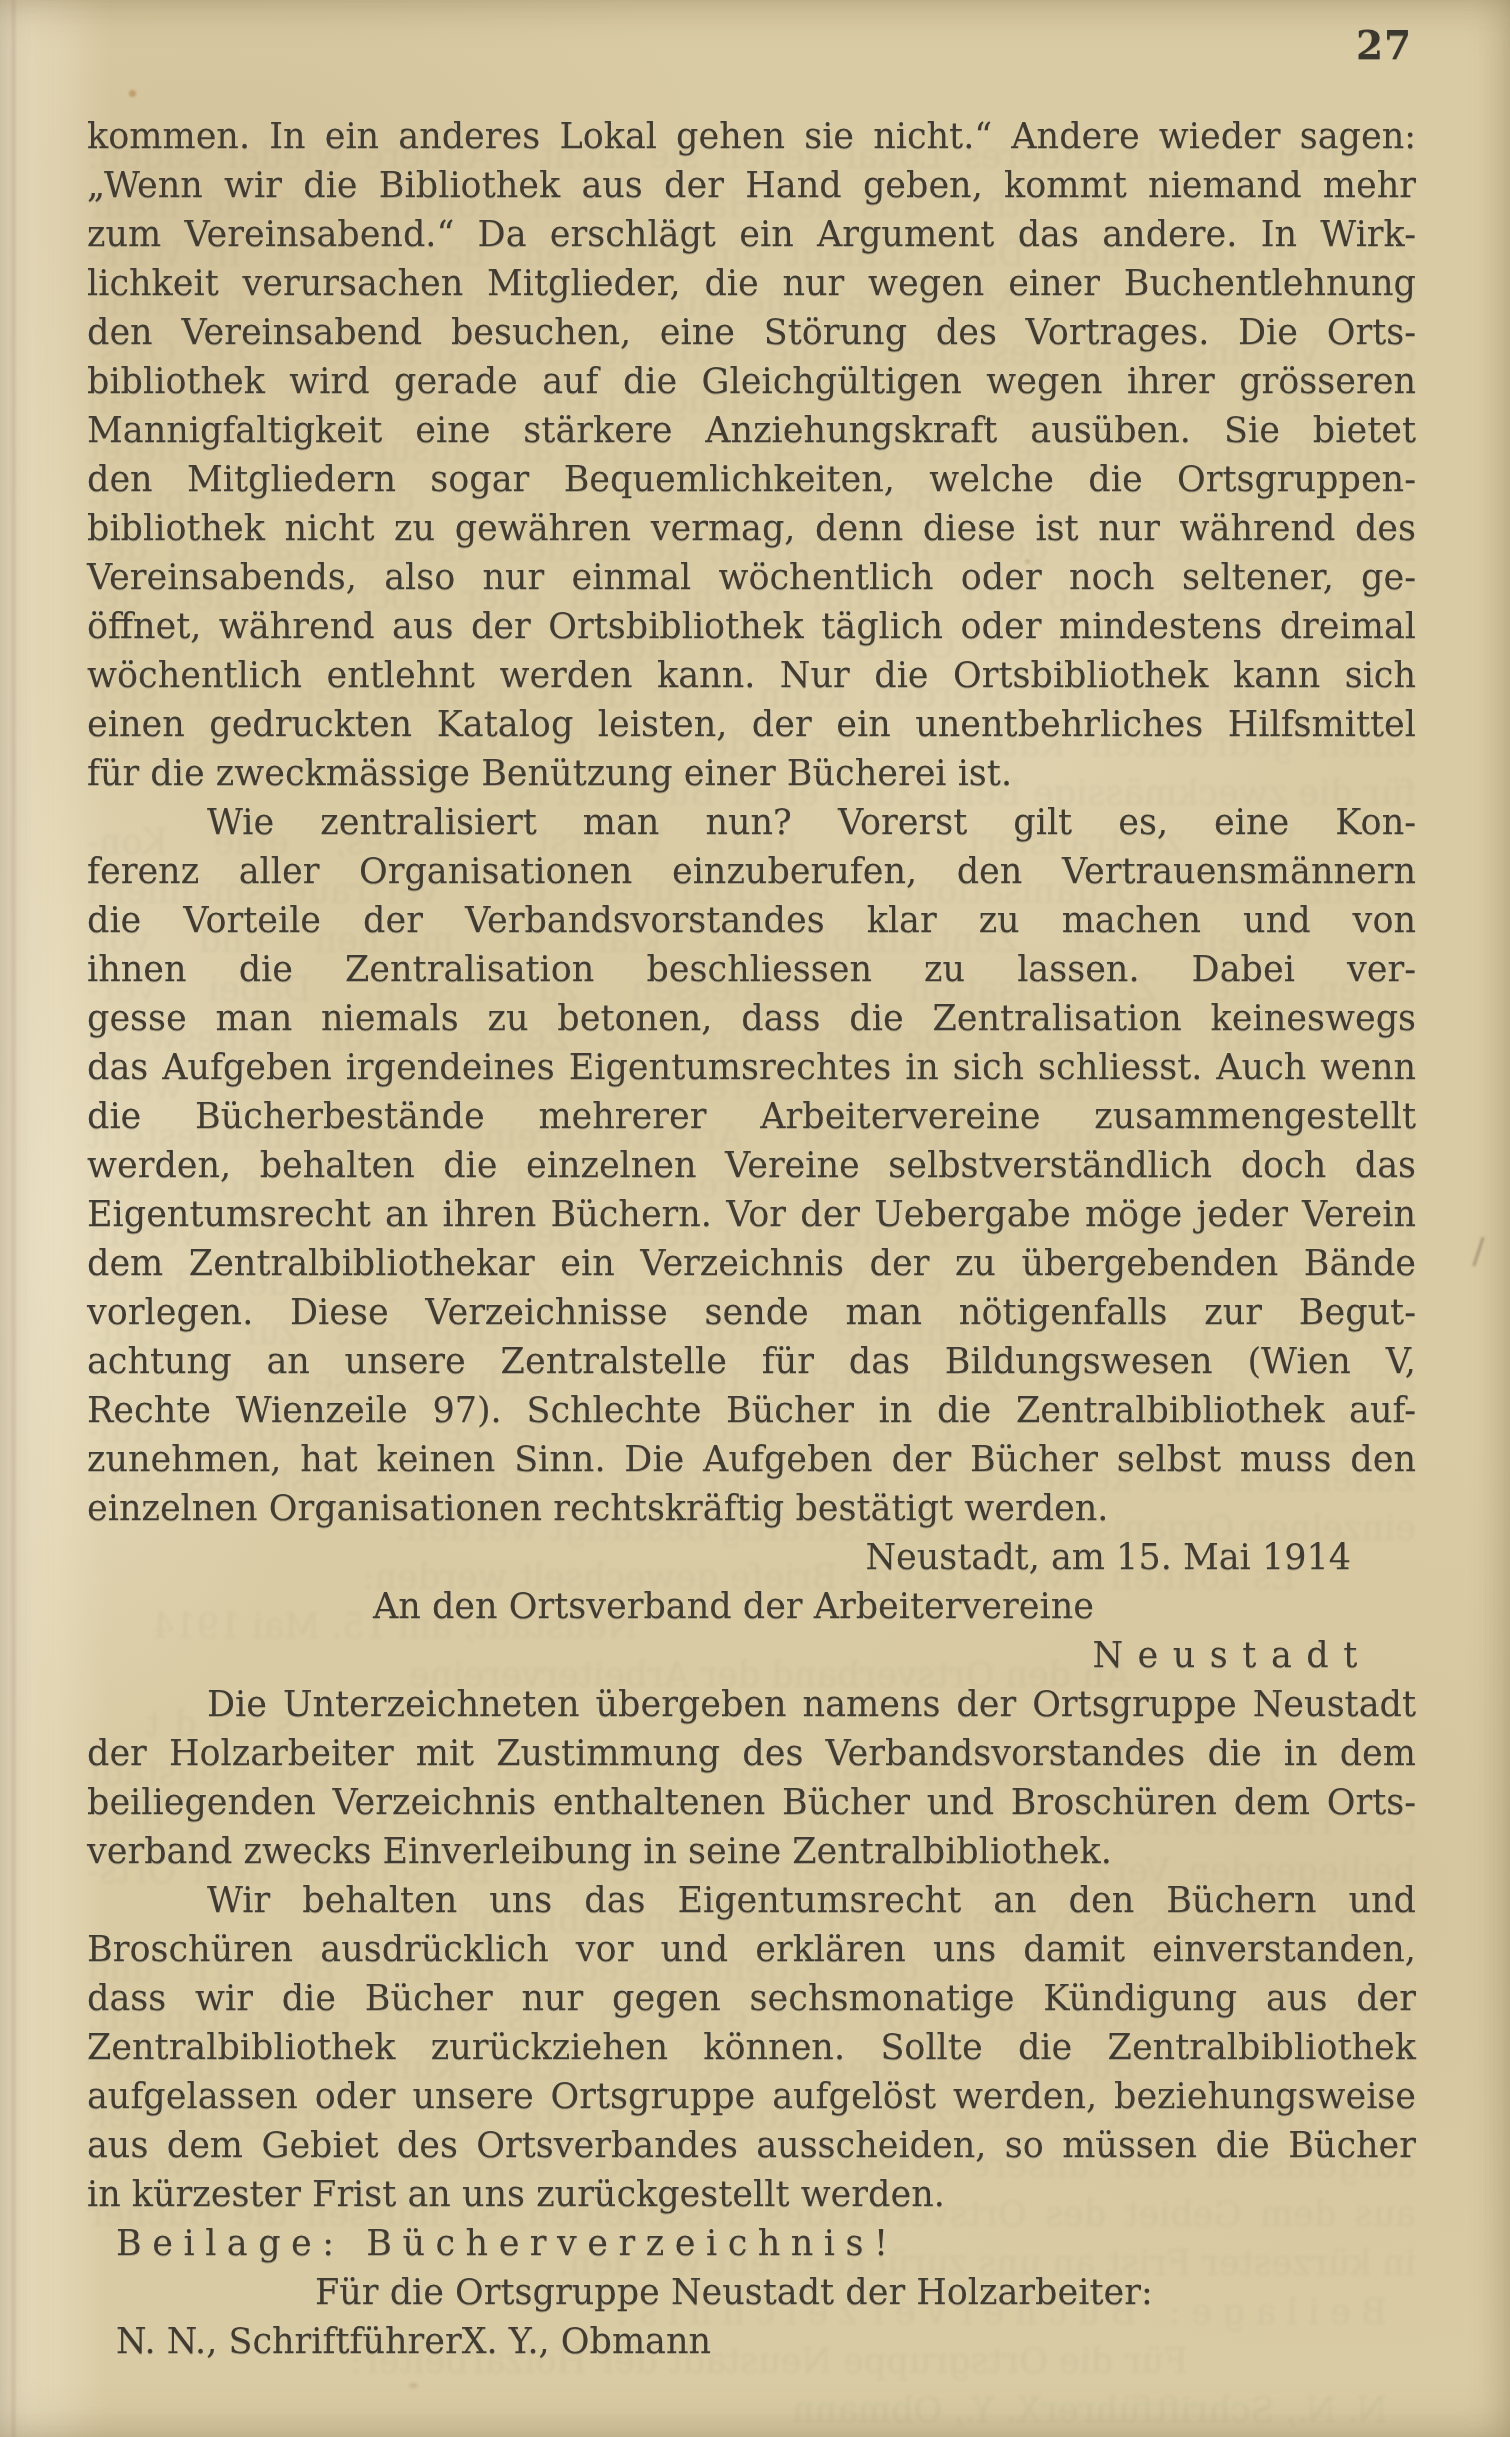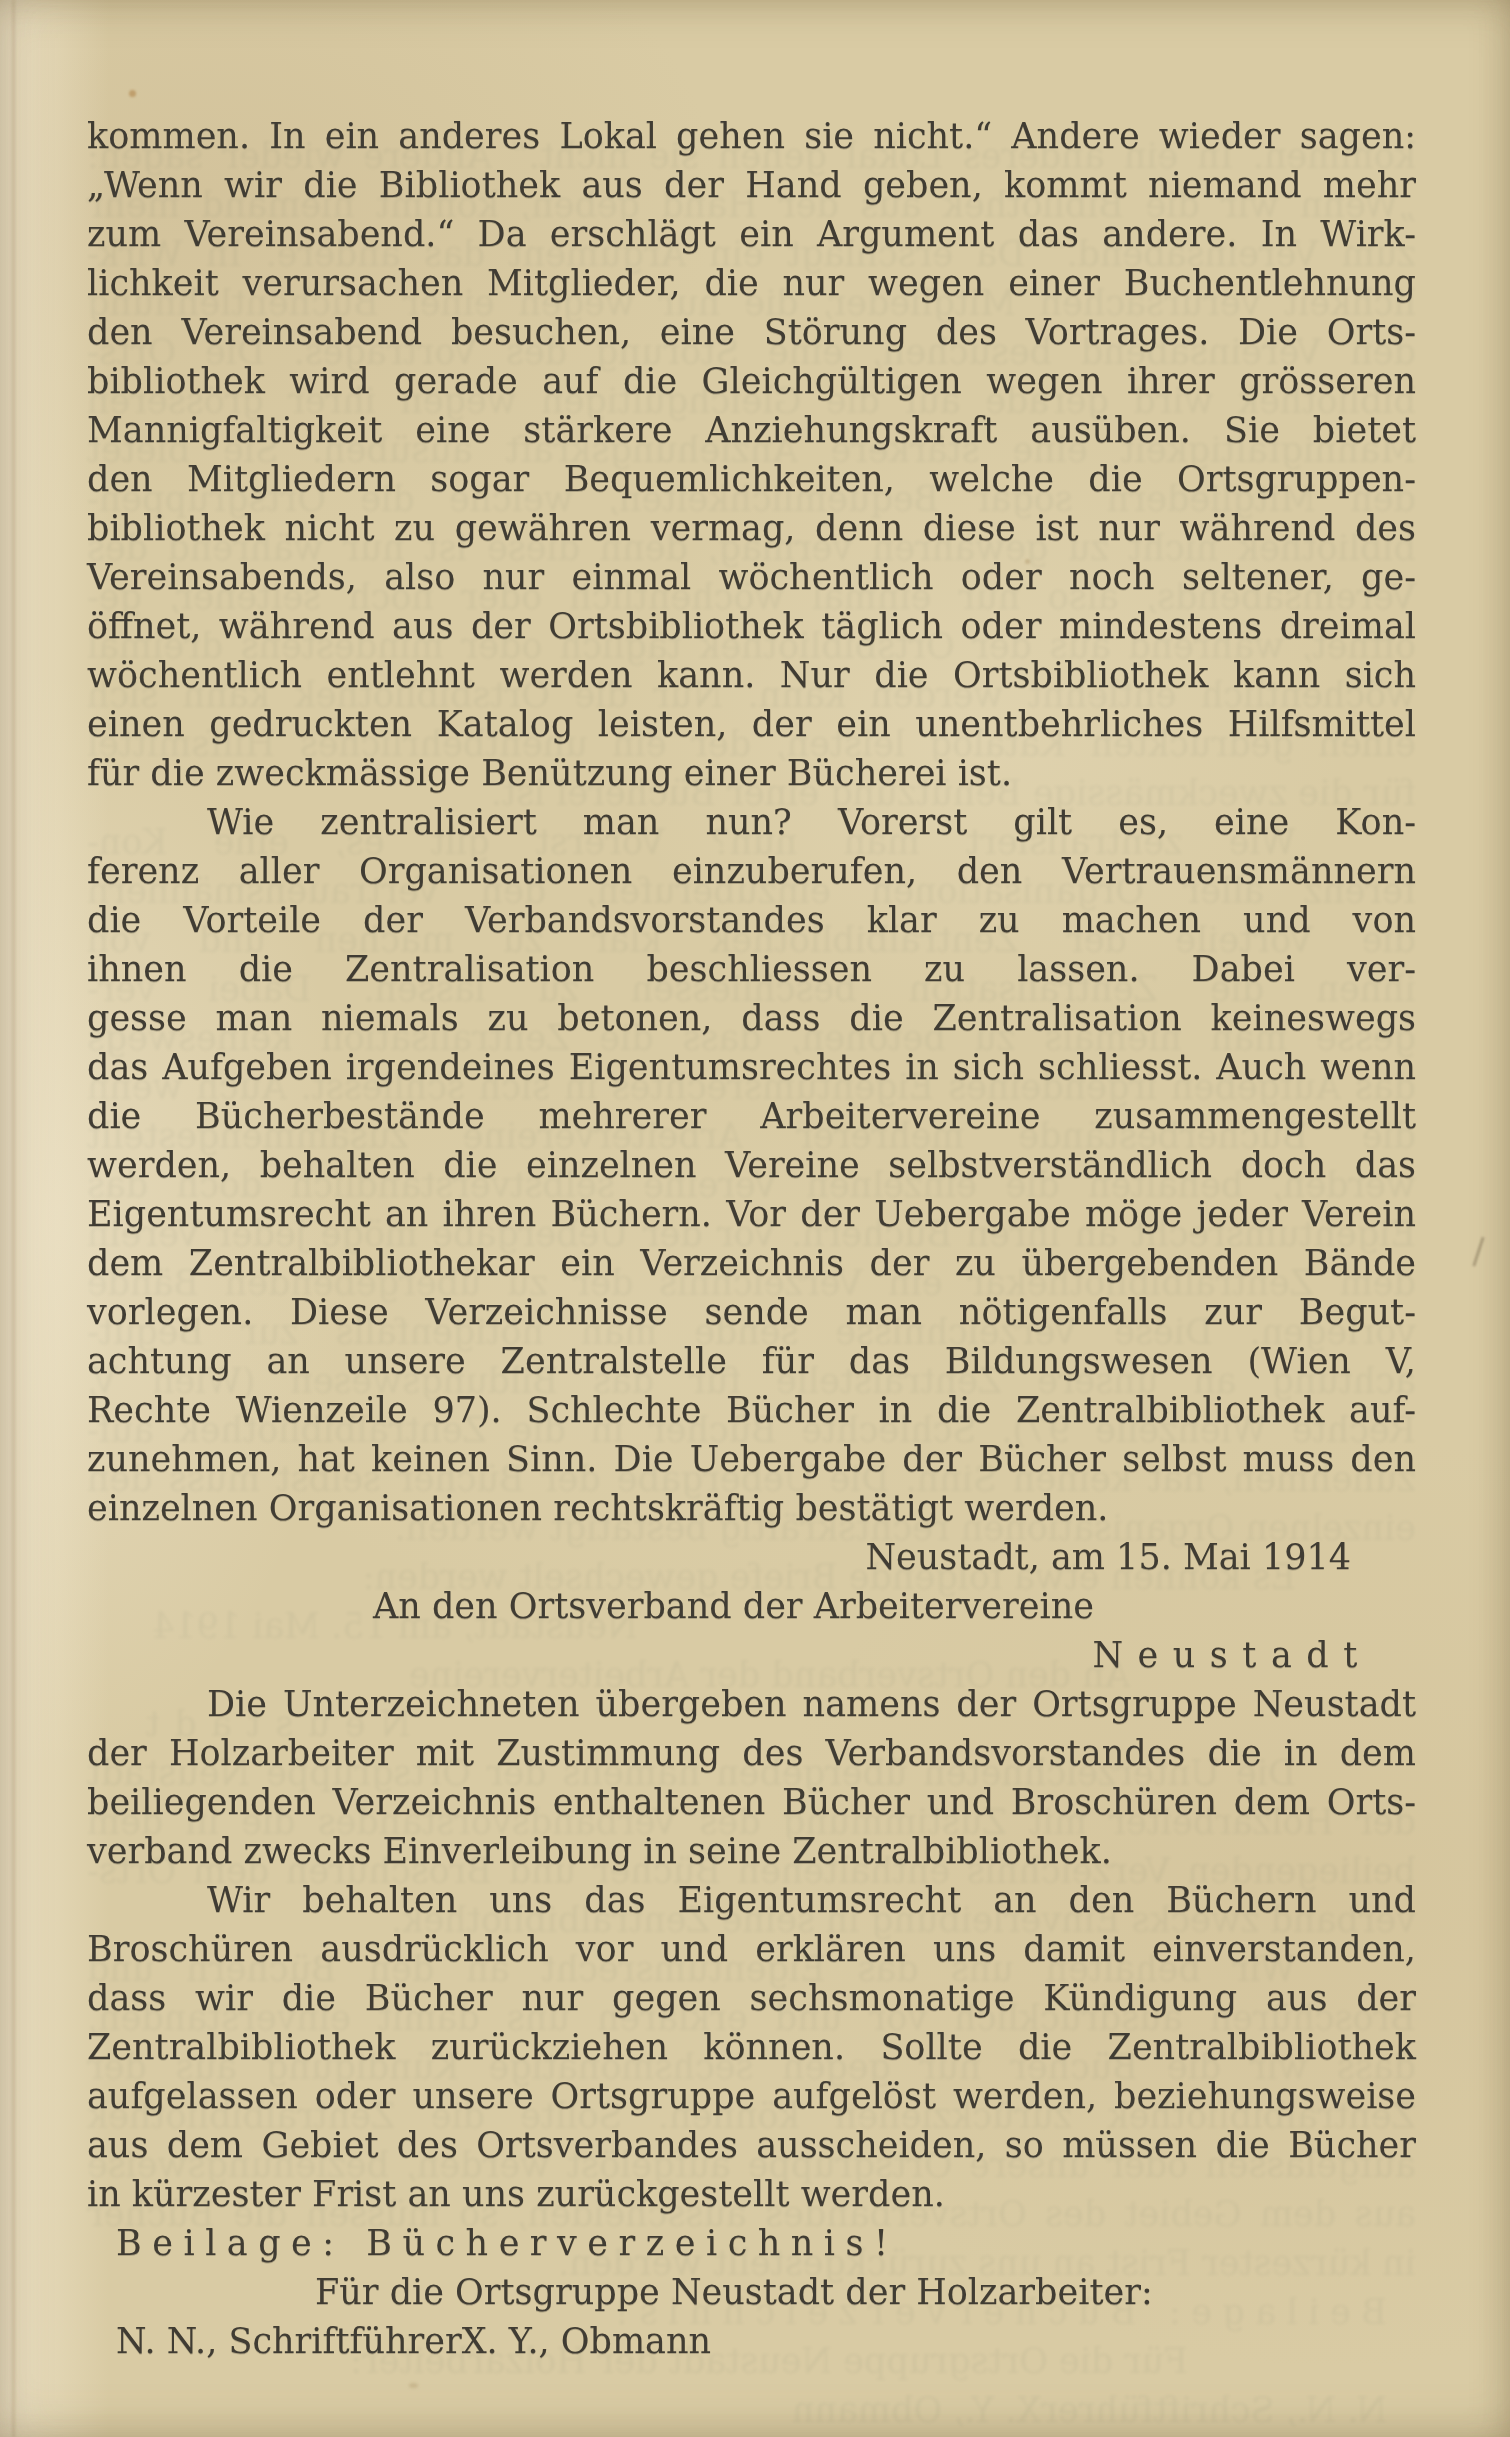--- a/index.html
+++ b/index.html
@@ -77,20 +77,21 @@
   .stain3{left:1025px;top:559px;width:5.2px;height:5.2px;background:rgba(150,120,70,.28);filter:blur(0.9px);}
   .stain4{left:409px;top:2383px;width:8.7px;height:5.2px;background:rgba(150,122,76,.25);filter:blur(1.7px);}
 </style>
 </head>
 <body>
 
 <div class="page">
   <div class="edge-highlight"></div>
   <div class="crease-line"></div>
 
+  <div class="pageno">27</div>
 
   <div class="text-column" id="text-lines">
 
   <div class="ln j">kommen. In ein anderes Lokal gehen sie nicht.“ Andere wieder sagen:</div>
       <div class="ln j">„Wenn wir die Bibliothek aus der Hand geben, kommt niemand mehr</div>
       <div class="ln j">zum Vereinsabend.“ Da erschlägt ein Argument das andere. In Wirk-</div>
       <div class="ln j">lichkeit verursachen Mitglieder, die nur wegen einer Buchentlehnung</div>
       <div class="ln j">den Vereinsabend besuchen, eine Störung des Vortrages. Die Orts-</div>
       <div class="ln j">bibliothek wird gerade auf die Gleichgültigen wegen ihrer grösseren</div>
       <div class="ln j">Mannigfaltigkeit eine stärkere Anziehungskraft ausüben. Sie bietet</div>
@@ -107,21 +108,21 @@
       <div class="ln j">ihnen die Zentralisation beschliessen zu lassen. Dabei ver-</div>
       <div class="ln j">gesse man niemals zu betonen, dass die Zentralisation keineswegs</div>
       <div class="ln j">das Aufgeben irgendeines Eigentumsrechtes in sich schliesst. Auch wenn</div>
       <div class="ln j">die Bücherbestände mehrerer Arbeitervereine zusammengestellt</div>
       <div class="ln j">werden, behalten die einzelnen Vereine selbstverständlich doch das</div>
       <div class="ln j">Eigentumsrecht an ihren Büchern. Vor der Uebergabe möge jeder Verein</div>
       <div class="ln j">dem Zentralbibliothekar ein Verzeichnis der zu übergebenden Bände</div>
       <div class="ln j">vorlegen. Diese Verzeichnisse sende man nötigenfalls zur Begut-</div>
       <div class="ln j">achtung an unsere Zentralstelle für das Bildungswesen (Wien V,</div>
       <div class="ln j">Rechte Wienzeile 97). Schlechte Bücher in die Zentralbibliothek auf-</div>
-      <div class="ln j">zunehmen, hat keinen Sinn. Die Uebergabe der Bücher selbst muss den</div>
+      <div class="ln j">zunehmen, hat keinen Sinn. Die Aufgeben der Bücher selbst muss den</div>
       <div class="ln l">einzelnen Organisationen rechtskräftig bestätigt werden.</div>
       <div class="ln l date">Neustadt, am 15. Mai 1914</div>
       <div class="ln l addr">An den Ortsverband der Arbeitervereine</div>
       <div class="ln l neu">N e u s t a d t</div>
       <div class="ln j ind">Die Unterzeichneten übergeben namens der Ortsgruppe Neustadt</div>
       <div class="ln j">der Holzarbeiter mit Zustimmung des Verbandsvorstandes die in dem</div>
       <div class="ln j">beiliegenden Verzeichnis enthaltenen Bücher und Broschüren dem Orts-</div>
       <div class="ln l">verband zwecks Einverleibung in seine Zentralbibliothek.</div>
       <div class="ln j ind">Wir behalten uns das Eigentumsrecht an den Büchern und</div>
       <div class="ln j">Broschüren ausdrücklich vor und erklären uns damit einverstanden,</div>

